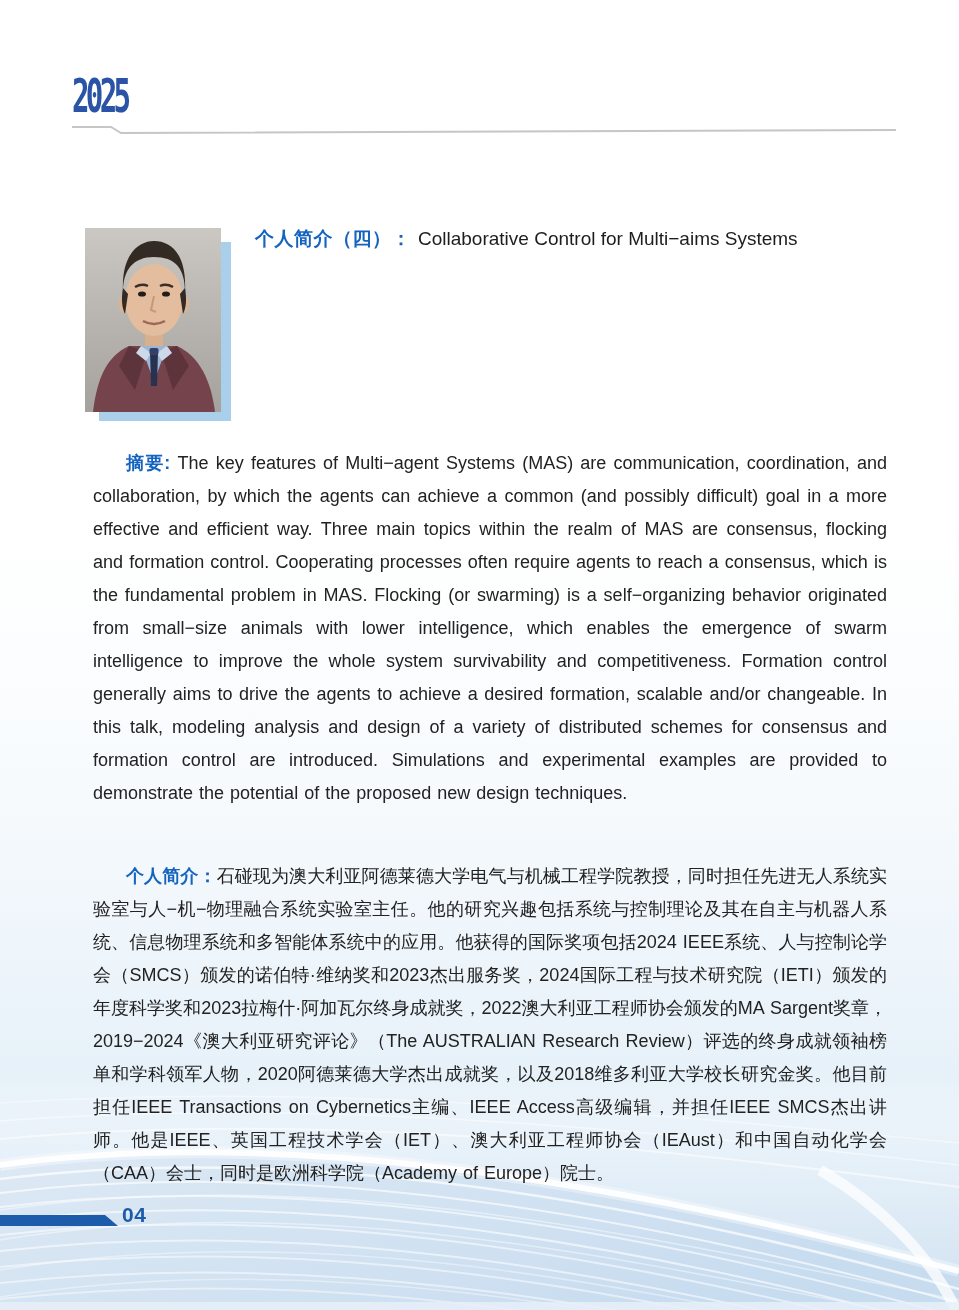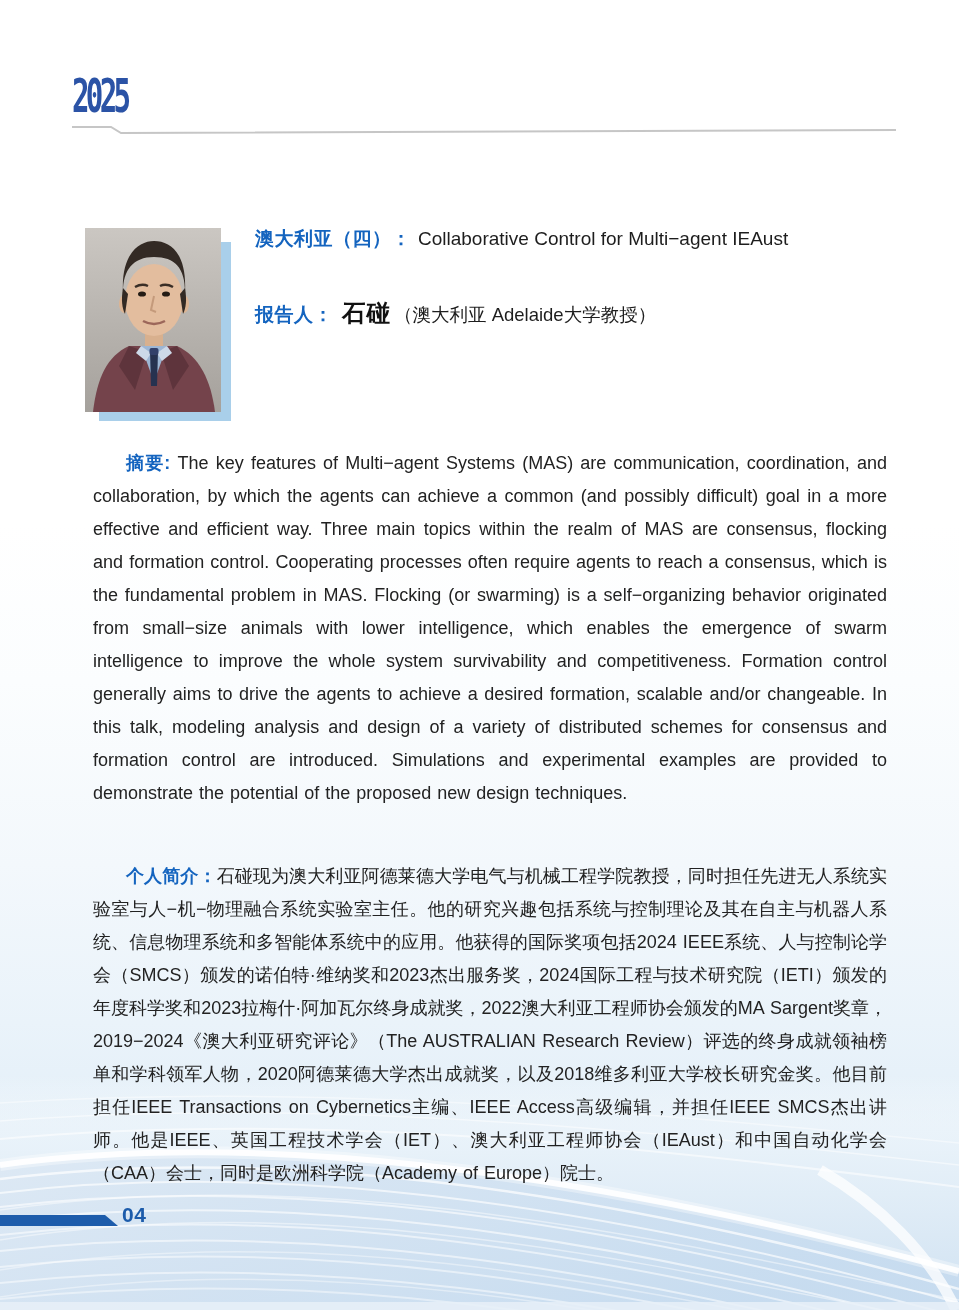--- a/index.html
+++ b/index.html
@@ -129,24 +129,21 @@
     <path d="M100,60 C102,72 101,80 98,86 L95,66 Z" fill="#332a24"></path>
     <path d="M50,59 Q57,55 63,58" stroke="#3a2e26" stroke-width="2.5" fill="none"></path>
     <path d="M75,58 Q81,55 88,59" stroke="#3a2e26" stroke-width="2.5" fill="none"></path>
     <ellipse cx="57" cy="66" rx="4" ry="2.6" fill="#241c15"></ellipse>
     <ellipse cx="81" cy="66" rx="4" ry="2.6" fill="#241c15"></ellipse>
     <path d="M69,68 L66,82 L71,84" stroke="#c49a7b" stroke-width="2" fill="none"></path>
     <path d="M58,93 Q69,99 80,93" stroke="#9c675a" stroke-width="2.5" fill="none"></path>
   </svg>
 
   <div class="talk-title">
-    <span class="lbl">澳大利亚（四）：</span><span class="txt">Collaborative Control for Multi−agent IEAust</span>
-  </div>
-  <div class="speaker-line">
-    <span class="lbl">报告人：</span><span class="name">石碰</span><span class="aff">（澳大利亚 Adelaide大学教授）</span>
+    <span class="lbl">个人简介（四）：</span><span class="txt">Collaborative Control for Multi−aims Systems</span>
   </div>
 
   <p class="para abstract">
     <span class="lead">摘要:</span><span> The key features of Multi−agent Systems (MAS) are communication, coordination, and collaboration, by which the agents can achieve a common (and possibly difficult) goal in a more effective and efficient way. Three main topics within the realm of MAS are consensus, flocking and formation control. Cooperating processes often require agents to reach a consensus, which is the fundamental problem in MAS. Flocking (or swarming) is a self−organizing behavior originated from small−size animals with lower intelligence, which enables the emergence of swarm intelligence to improve the whole system survivability and competitiveness. Formation control generally aims to drive the agents to achieve a desired formation, scalable and/or changeable. In this talk, modeling analysis and design of a variety of distributed schemes for consensus and formation control are introduced. Simulations and experimental examples are provided to demonstrate the potential of the proposed new design techniques.</span>
   </p>
 
   <p class="para bio">
     <span class="lead">个人简介：</span><span>石碰现为澳大利亚阿德莱德大学电气与机械工程学院教授，同时担任先进无人系统实验室与人−机−物理融合系统实验室主任。他的研究兴趣包括系统与控制理论及其在自主与机器人系统、信息物理系统和多智能体系统中的应用。他获得的国际奖项包括2024 IEEE系统、人与控制论学会（SMCS）颁发的诺伯特·维纳奖和2023杰出服务奖，2024国际工程与技术研究院（IETI）颁发的年度科学奖和2023拉梅什·阿加瓦尔终身成就奖，2022澳大利亚工程师协会颁发的MA Sargent奖章，2019−2024《澳大利亚研究评论》（The AUSTRALIAN Research Review）评选的终身成就领袖榜单和学科领军人物，2020阿德莱德大学杰出成就奖，以及2018维多利亚大学校长研究金奖。他目前担任IEEE Transactions on Cybernetics主编、IEEE Access高级编辑，并担任IEEE SMCS杰出讲师。他是IEEE、英国工程技术学会（IET）、澳大利亚工程师协会（IEAust）和中国自动化学会（CAA）会士，同时是欧洲科学院（Academy of Europe）院士。</span>
   </p>
 

